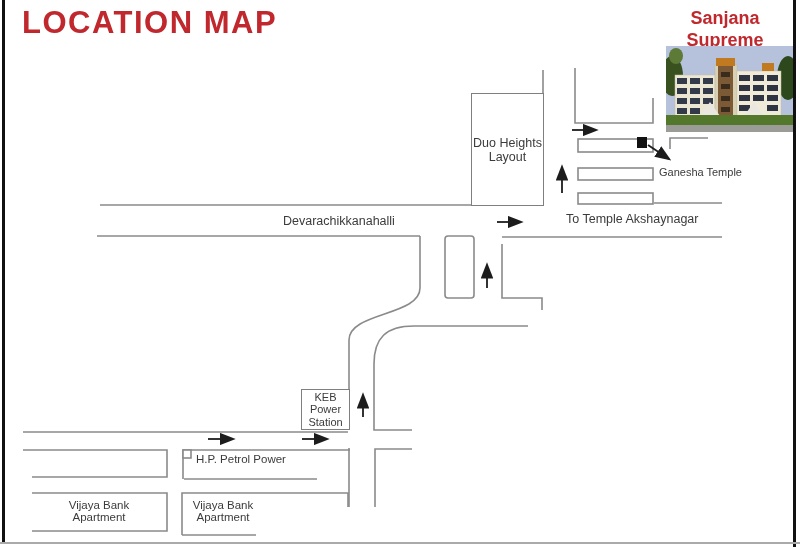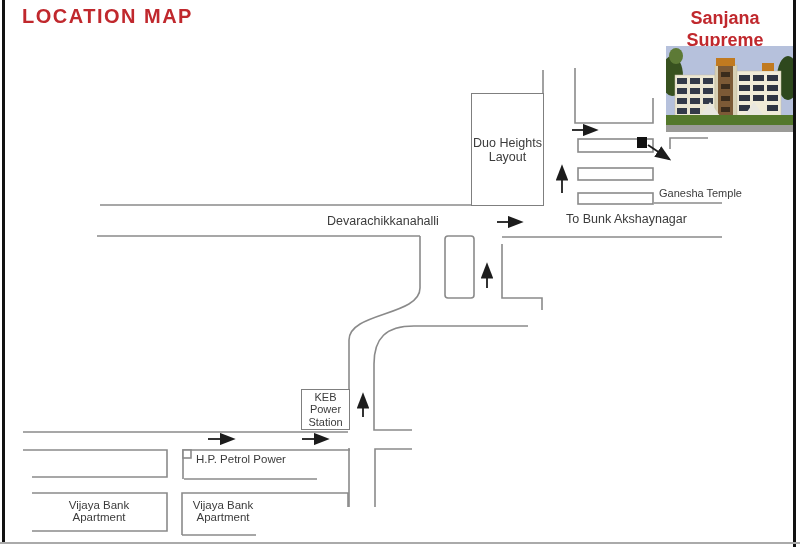--- a/index.html
+++ b/index.html
@@ -5,37 +5,37 @@
   html,body{margin:0;padding:0;background:#e9e9e9;}
   #stage{
     position:relative;width:800px;height:547px;background:#ffffff;
     overflow:hidden;font-family:"Liberation Sans",sans-serif;
   }
   .lbl{
     position:absolute;color:#3b3b3b;white-space:pre-line;
     font-family:"Liberation Sans",sans-serif;line-height:1.15;
   }
   #title{
-    left:22px;top:5px;font-size:20px;font-weight:700;color:var(--accent-red,#c0282d);
+    left:22px;top:5px;font-size:31px;font-weight:700;color:var(--accent-red,#c0282d);
     letter-spacing:1.5px;white-space:nowrap;
   }
   #brand{
     left:664px;top:8px;width:122px;text-align:center;font-size:18px;font-weight:700;
     color:var(--accent-red,#c0282d);line-height:1.2;
   }
   .map-box{
     position:absolute;border:1.6px solid #7f7f7f;background:#ffffff;
     display:flex;align-items:center;justify-content:center;text-align:center;
     color:#3b3b3b;white-space:pre-line;box-sizing:border-box;
   }
   #duo-box{left:471px;top:93px;width:73px;height:113px;font-size:12.5px;line-height:14px;}
   #keb-box{left:301px;top:389px;width:49px;height:41px;font-size:11px;line-height:12.6px;}
-  #lbl-ganesha{left:659px;top:166px;font-size:11px;margin-top:21px;}
+  #lbl-ganesha{left:659px;top:166px;font-size:11px;}
   #lbl-towards{left:566px;top:212px;font-size:12.5px;}
-  #lbl-devara{left:283px;top:214px;font-size:12.5px;margin-left:44px;}
+  #lbl-devara{left:283px;top:214px;font-size:12.5px;}
   #lbl-petrol{left:196px;top:453px;font-size:11.5px;}
   #lbl-vijaya1{left:57px;top:500px;width:84px;text-align:center;font-size:11.5px;line-height:11.5px;}
   #lbl-vijaya2{left:179px;top:500px;width:88px;text-align:center;font-size:11.5px;line-height:11.5px;}
   svg{position:absolute;left:0;top:0;}
   .frame-left{position:absolute;left:2px;top:0;width:2.5px;height:542px;background:#111;}
   .frame-right{position:absolute;left:793px;top:0;width:2.5px;height:547px;background:#111;}
   .frame-bottom{position:absolute;left:0;top:542px;width:800px;height:1.5px;background:#aaaaaa;}
 </style>
 </head>
 <body>
@@ -162,21 +162,21 @@
     <span>KEB
 Power
 Station</span>
   </div>
   <div id="duo-box" class="map-box">
     <span>Duo Heights
 Layout</span>
   </div>
 
   <div id="lbl-ganesha" class="lbl">Ganesha Temple</div>
-  <div id="lbl-towards" class="lbl">To Bunk Akshaynagar</div>
+  <div id="lbl-towards" class="lbl">To Temple Akshaynagar</div>
   <div id="lbl-devara" class="lbl">Devarachikkanahalli</div>
   <div id="lbl-petrol" class="lbl">H.P. Petrol Power</div>
   <div id="lbl-vijaya1" class="lbl">Vijaya Bank
 Apartment</div>
   <div id="lbl-vijaya2" class="lbl">Vijaya Bank
 Apartment</div>
 
   <div class="frame-left"></div>
   <div class="frame-right"></div>
   <div class="frame-bottom"></div>

